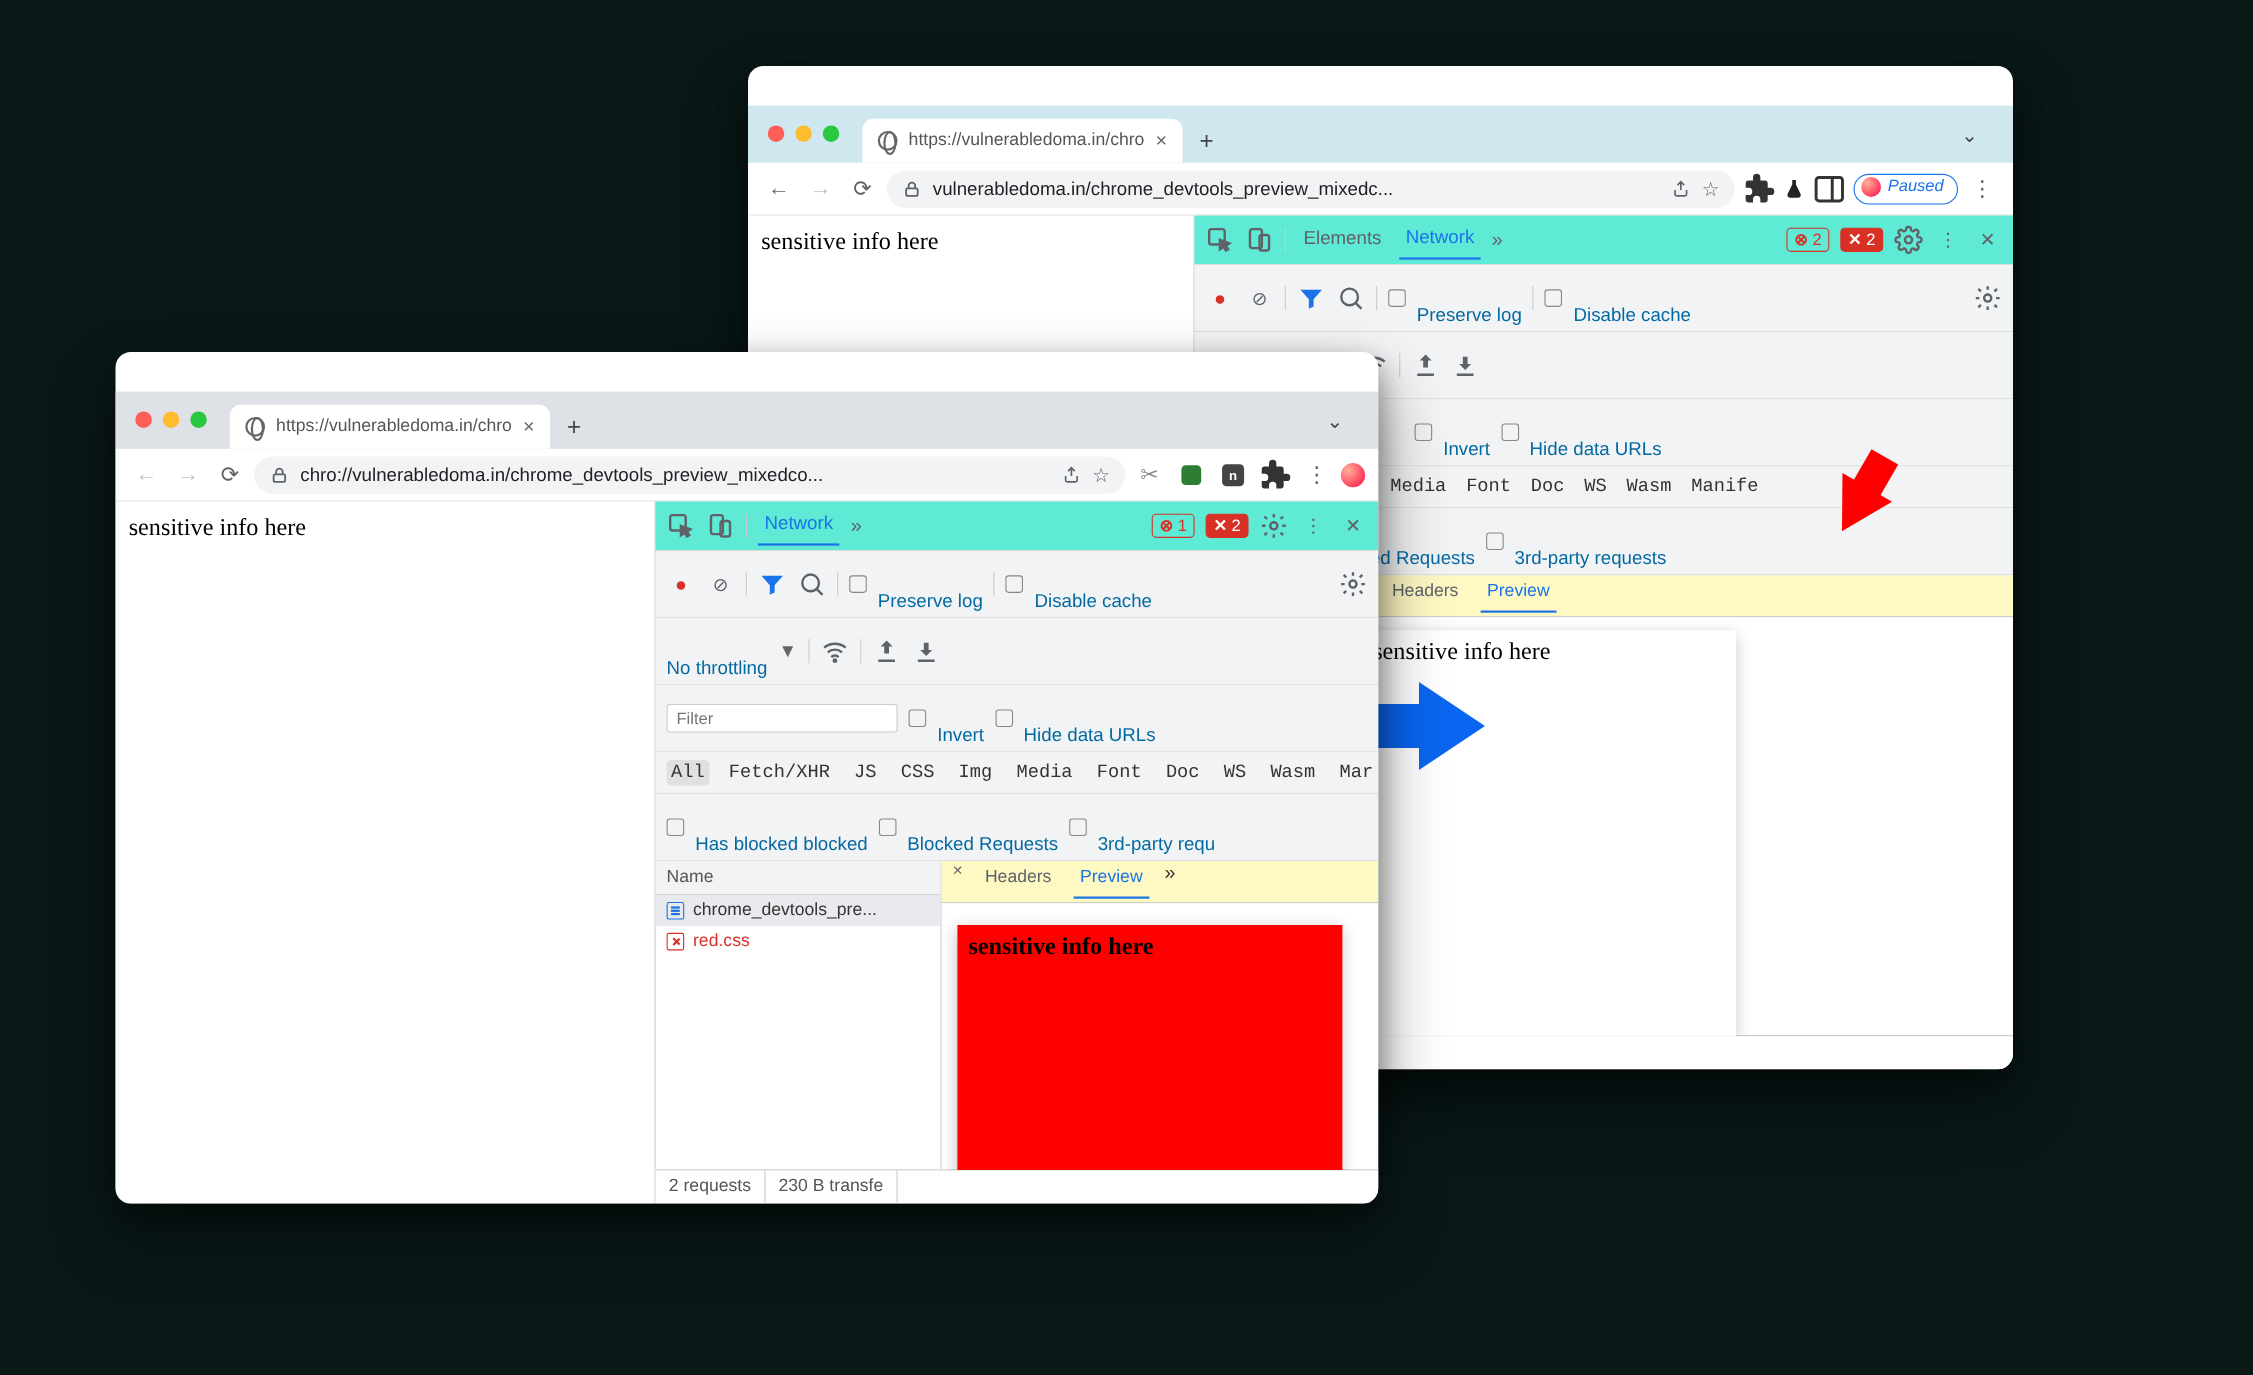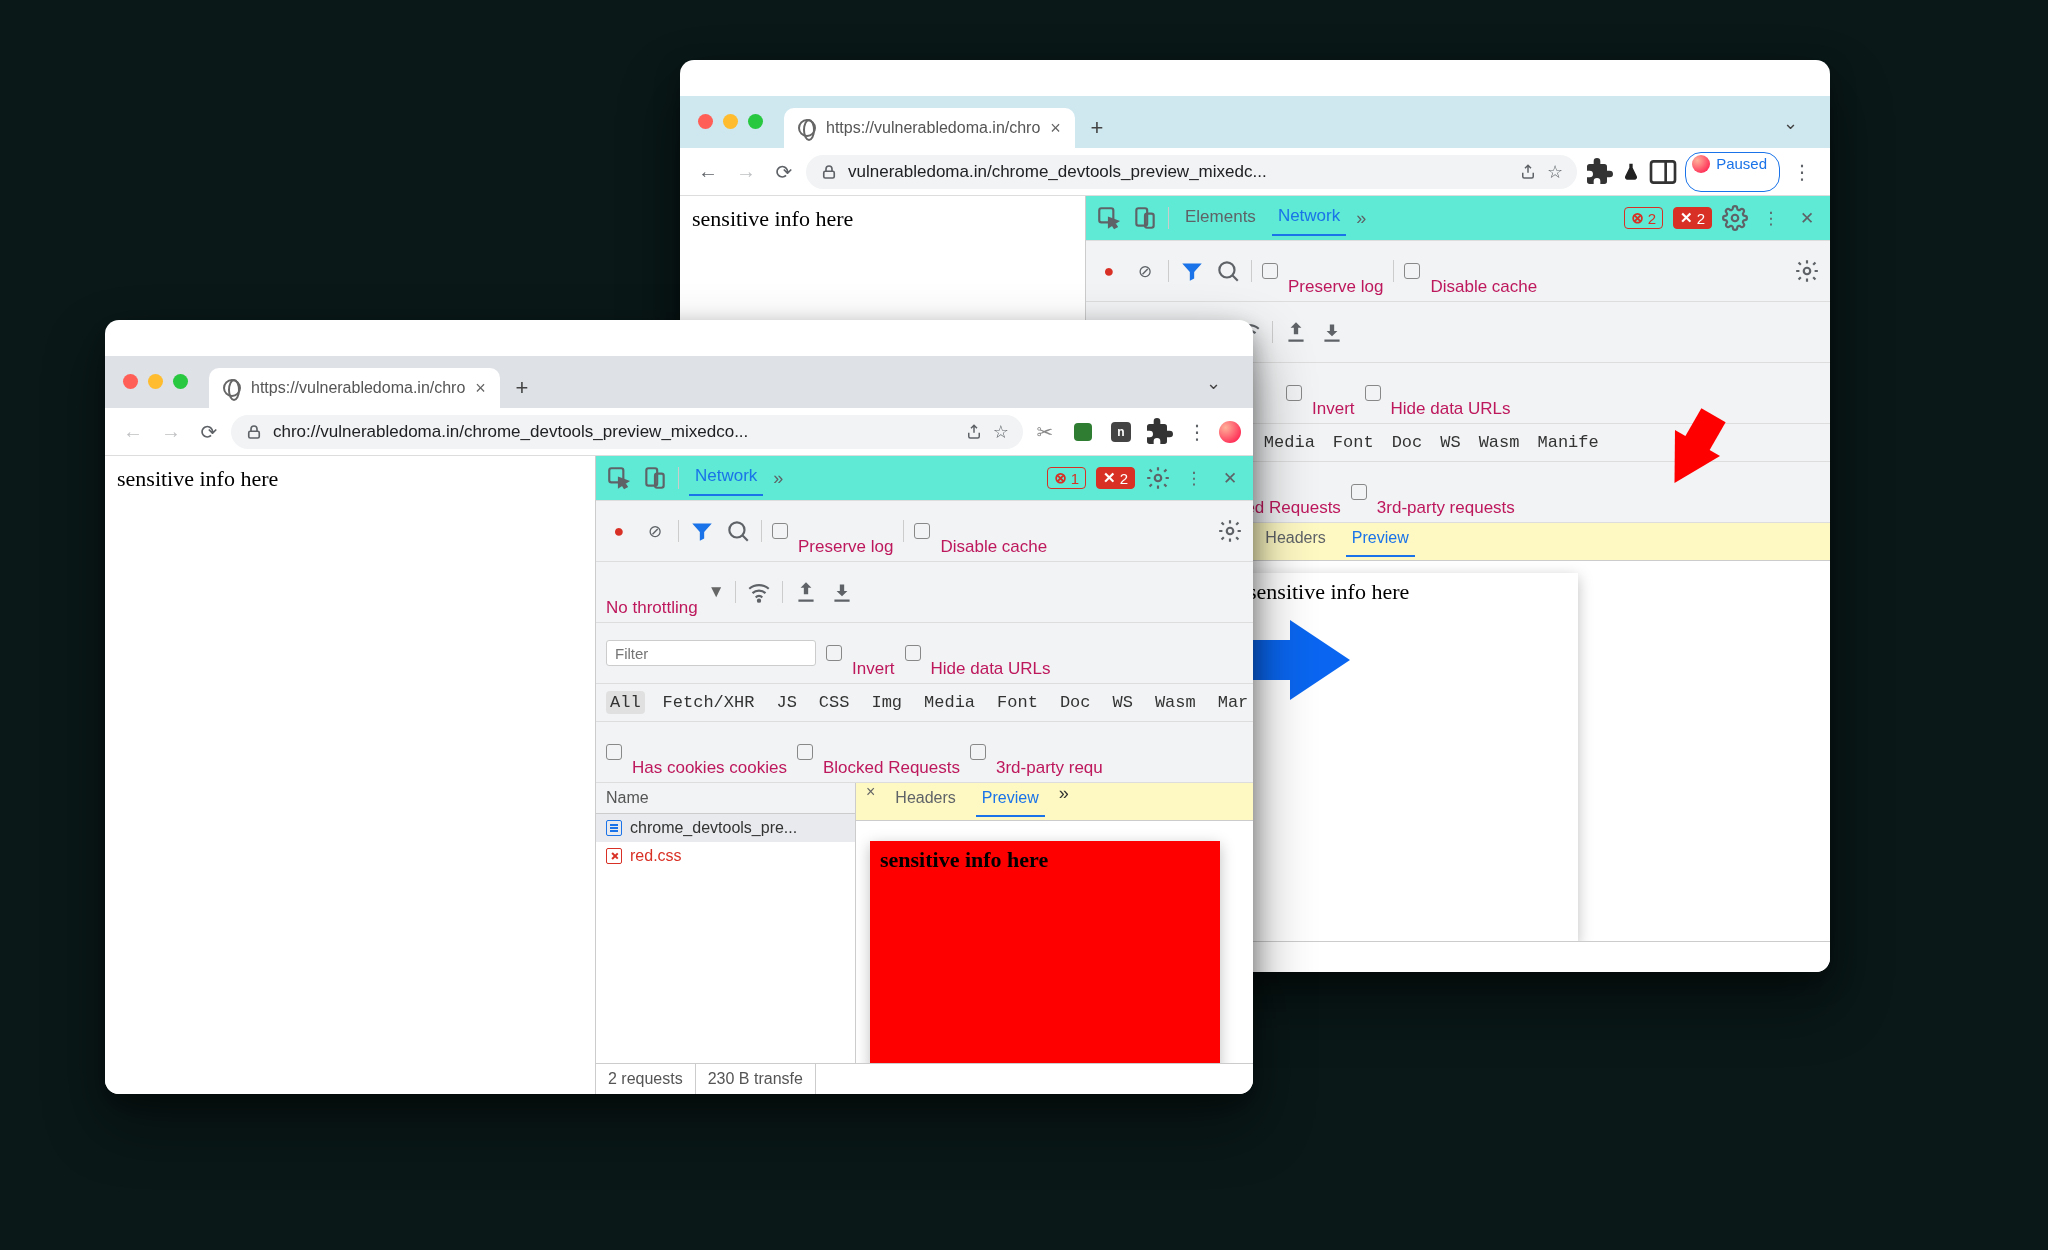--- a/index.html
+++ b/index.html
@@ -53,42 +53,42 @@
   .tabs-menu { margin-left:auto; margin-bottom:10px; font-size:18px; color:#444; padding:4px 8px; }
 
   .toolbar {
     height: 48px; background:#fff; border-bottom:1px solid #ddd;
     display:flex; align-items:center; gap:6px; padding:0 12px;
   }
   .tbtn { width:32px; height:32px; display:flex; align-items:center; justify-content:center; color:#5f6368; border-radius:50%; cursor:pointer; font-size:20px; }
   .omnibox { flex:1; height:34px; background:#f1f3f4; border-radius:17px; display:flex; align-items:center; gap:10px; padding:0 14px; color:#5f6368; font-size:17px; }
   .omnibox .urltxt { color:#202124; white-space:nowrap; overflow:hidden; text-overflow:ellipsis; flex:1; }
   .avatar { width:22px; height:22px; border-radius:50%; background: radial-gradient(circle at 30% 30%, #ffb199, #ff0844); }
-  .paused-chip { border:1px solid #1a73e8; color:#1a73e8; border-radius:16px; padding:2px 12px 18px 6px; display:flex; align-items:center; gap:6px; font-size:15px; }
+  .paused-chip { border:1px solid #1a73e8; color:#1a73e8; border-radius:16px; padding:2px 12px 6px 6px; display:flex; align-items:center; gap:6px; font-size:15px;font-style:italic; }
   .paused-chip .avatar { width:18px; height:18px; }
 
   .content-row { flex:1; display:flex; min-height:0; }
   .page-pane { background:#fff; padding:10px 12px; font-family: "Times New Roman", serif; font-size:22px; color:#000; }
 
   
   .devtools { flex:1; display:flex; flex-direction:column; border-left:1px solid #ccc; min-width:0; }
   .dt-row { display:flex; align-items:center; gap:10px; padding:4px 10px; border-bottom:1px solid #ddd; background:#5eead4; min-height:38px; color:#5f6368; font-size:17px; white-space:nowrap; overflow:hidden; }
   .dt-row.grey { background:#f1f3f4; }
   .dt-sep { width:1px; height:22px; background:#ccc; }
   .dt-tab { padding:6px 6px 8px; color:#5f6368; cursor:pointer; }
   .dt-tab.active { color:#1a73e8; border-bottom:2px solid #1a73e8; }
   .dt-more { font-size:18px; }
   .badge { display:flex; align-items:center; gap:4px; border:1px solid #d93025; color:#d93025; border-radius:4px; padding:0 6px; font-size:15px; height:22px; }
   .badge.red { background:#d93025; color:#fff; }
   .badge .bx { font-weight:bold; }
   .ibtn { width:26px; height:26px; display:flex; align-items:center; justify-content:center; color:#5f6368; cursor:pointer; }
   .ibtn.rec { color:#d93025; font-size:18px; }
   .ibtn.funnel { color:#1a73e8; }
   .chk { width:16px; height:16px; border:1.5px solid #888; border-radius:3px; flex:none; }
-  .txt { color:#be185d;margin-top:32px; }
+  .txt { color:#0369a1;margin-top:32px; }
   .filter-input { width:210px; height:26px; border:1px solid #ccc; border-radius:3px; padding:0 8px; font-size:15px; color:#888; background:#fff; }
   .type-pill { padding:2px 4px; border-radius:4px; color:#333;font-family:Liberation Mono, monospace; }
   .type-pill.sel { background:#e0e0e0; }
 
   .dt-split { flex:1; display:flex; min-height:0; }
   .req-list { width:230px; border-right:1px solid #ccc; display:flex; flex-direction:column; }
   .req-head { background:#f1f3f4; border-bottom:1px solid #ccc; padding:6px 10px; font-size:16px; color:#555; }
   .req-item { display:flex; align-items:center; gap:8px; padding:5px 10px; font-size:16px; cursor:pointer; }
   .req-item.sel { background:#e8eaed; }
   .req-item.err { color:#d93025; }
@@ -511,21 +511,21 @@
         <span class="type-pill">Media</span>
         <span class="type-pill">Font</span>
         <span class="type-pill">Doc</span>
         <span class="type-pill">WS</span>
         <span class="type-pill">Wasm</span>
         <span class="type-pill">Mar</span>
       </div>
 
       <div class="dt-row grey">
         <span class="chk"></span>
-        <span class="txt">Has cookies cookies</span>
+        <span class="txt">Has blocked blocked</span>
         <span class="chk"></span>
         <span class="txt">Blocked Requests</span>
         <span class="chk"></span>
         <span class="txt">3rd-party requ</span>
       </div>
 
       <div class="dt-split">
         <div class="req-list" style="width:260px;">
           <div class="req-head">Name</div>
           <div class="req-item sel">

